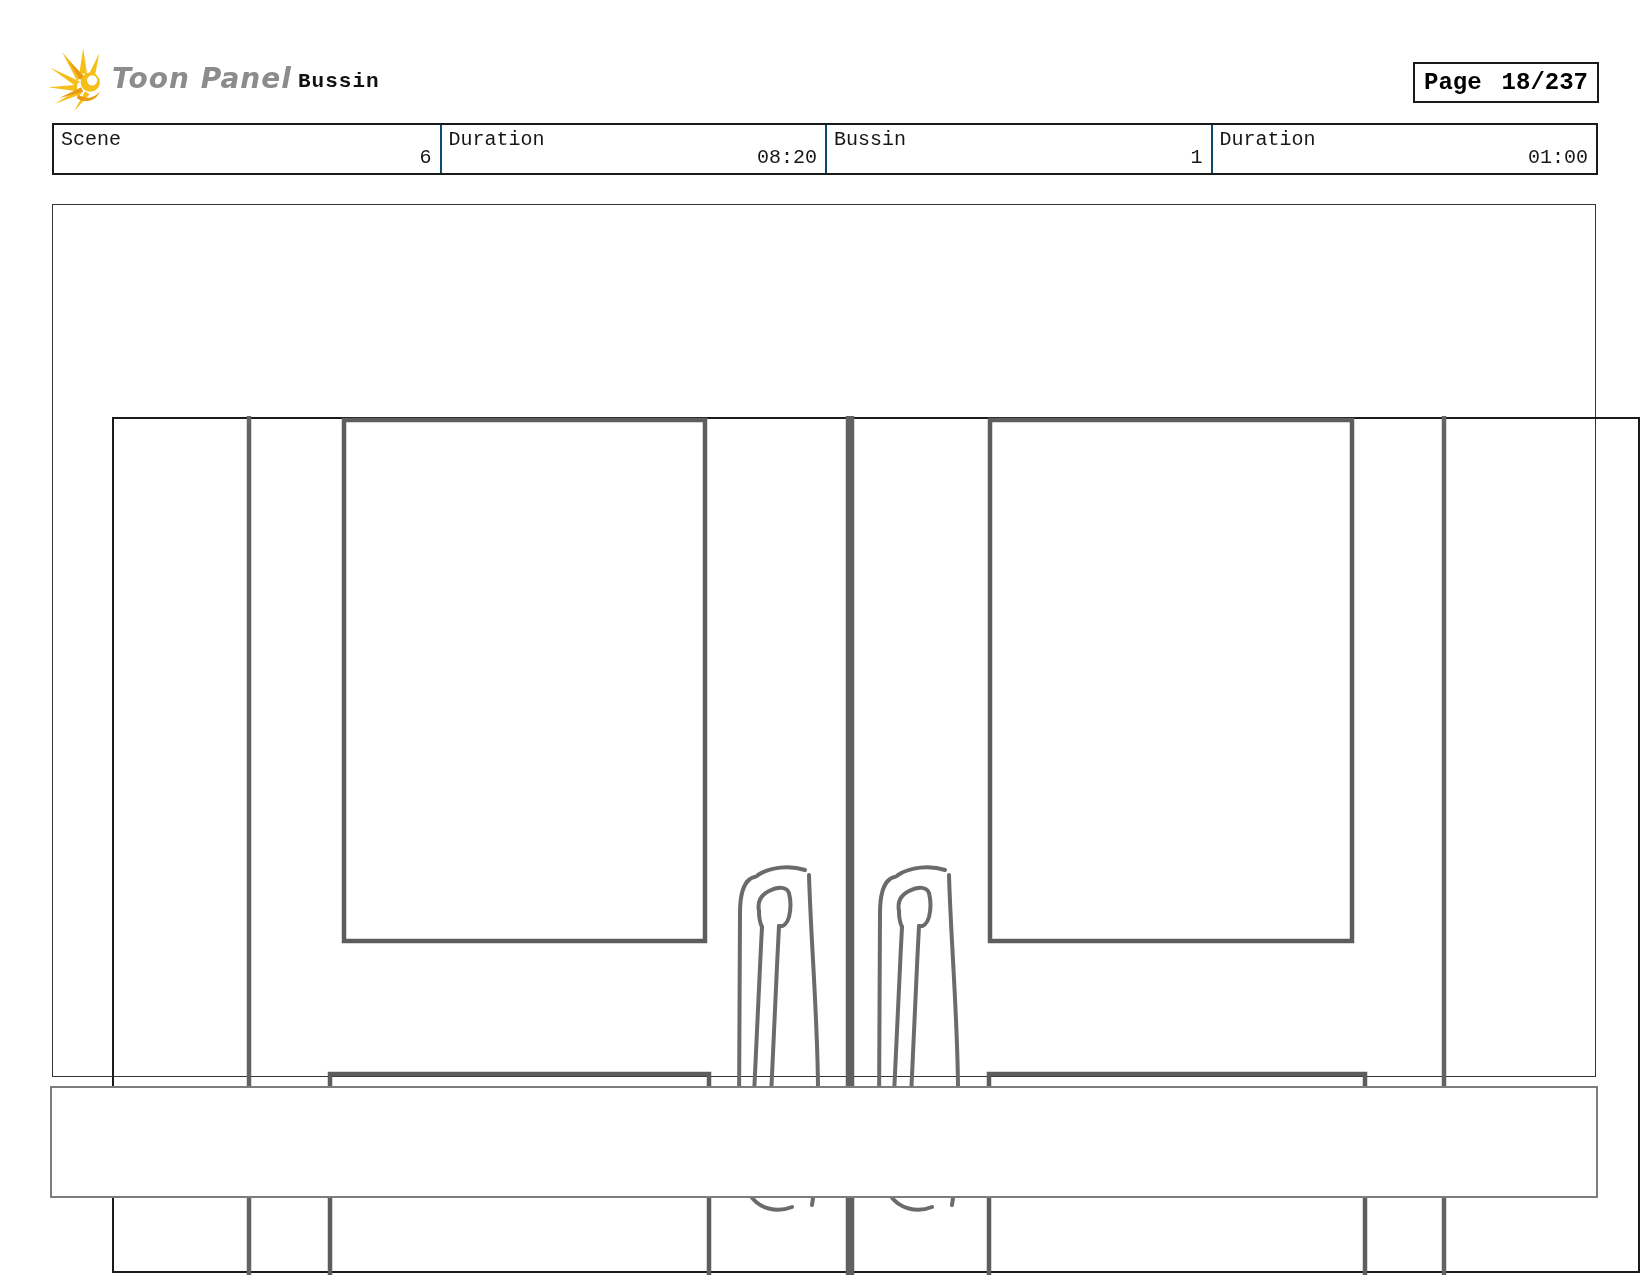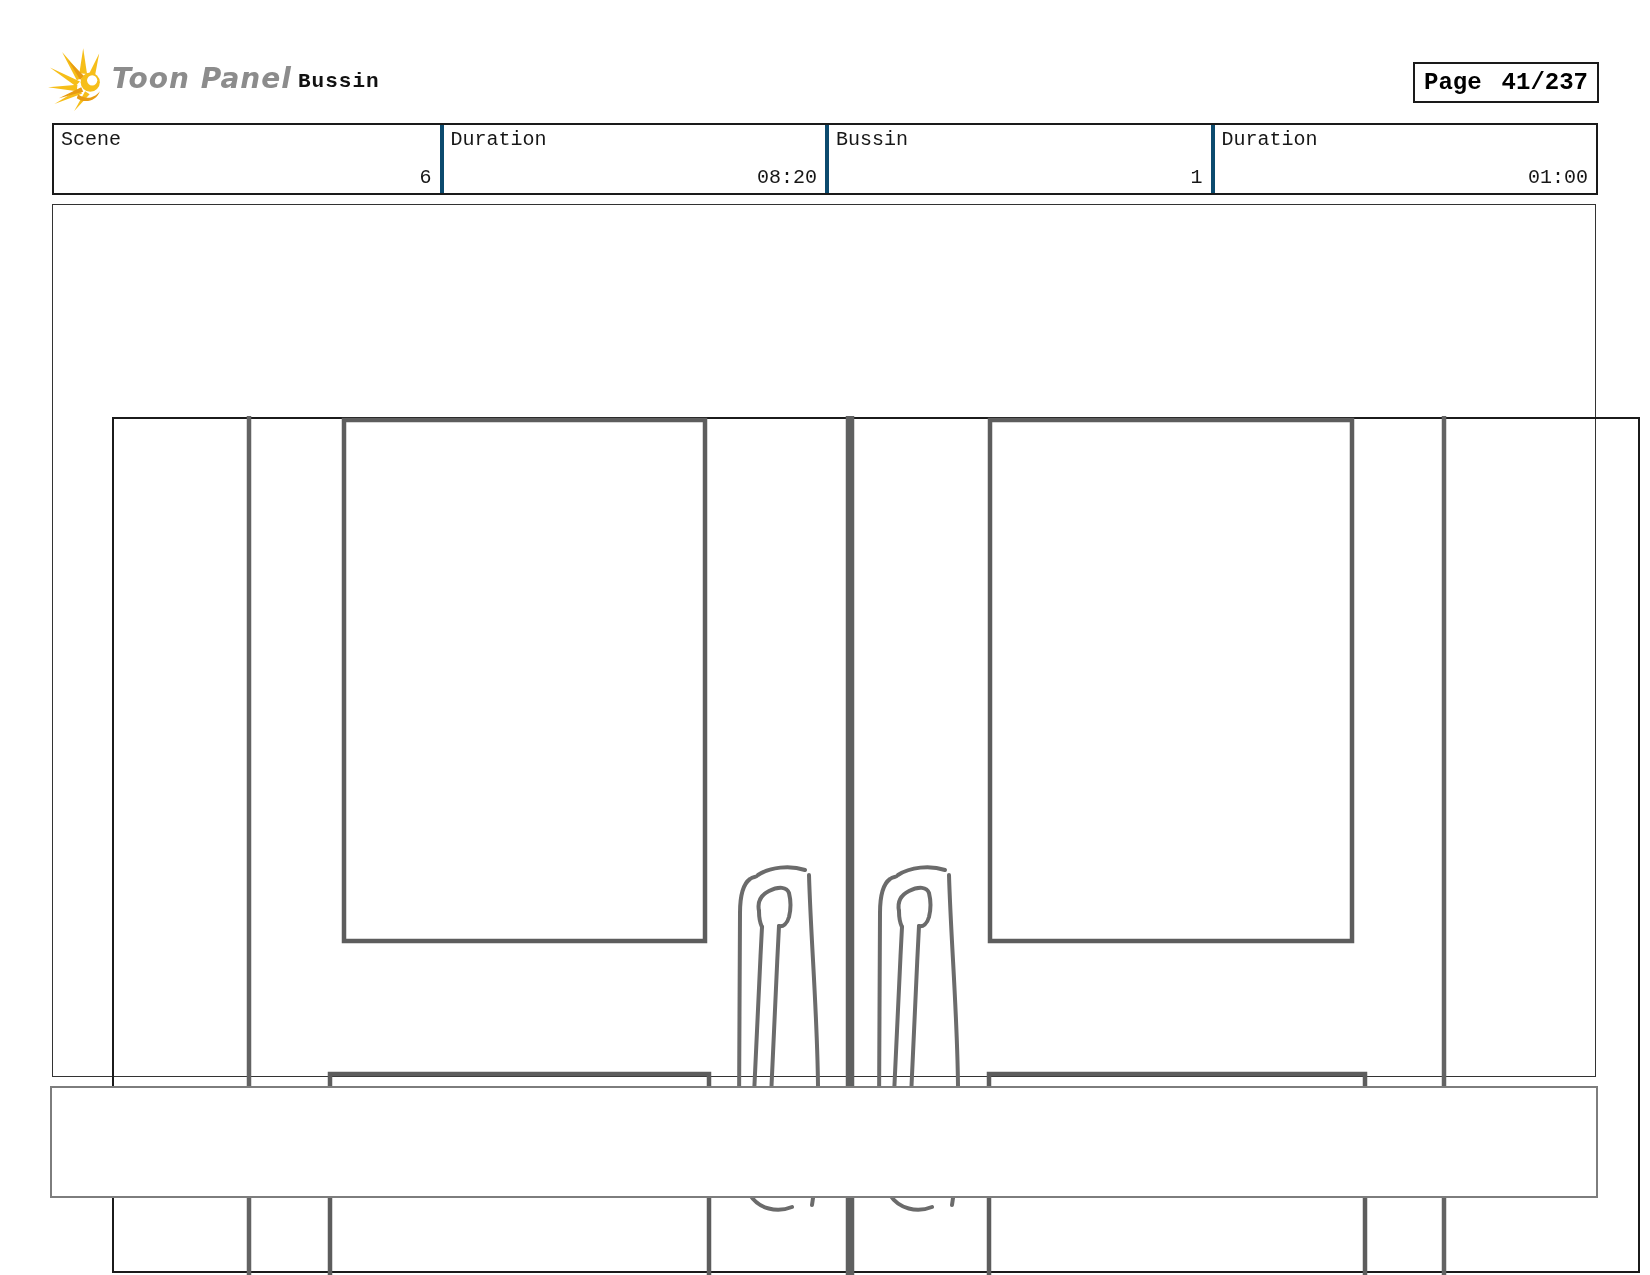--- a/index.html
+++ b/index.html
@@ -23,25 +23,25 @@
     margin-left:30px;
   }
   .page-box {
     position:absolute; left:1413px; top:62px; width:186px; height:41px;
     border:2px solid #1a1a1a; box-sizing:border-box;
     display:flex; justify-content:space-between; align-items:center;
     padding:0 9px; font-size:24px; font-weight:bold; color:#000;
   }
   
   .info-table {
-    position:absolute; left:52px; top:123px; width:1546px; height:72px;
+    position:absolute; left:52px; top:123px; width:1546px; height:52px;
     border:2px solid #1a1a1a; box-sizing:border-box;
     display:grid; grid-template-columns:1fr 1fr 1fr 1fr;
   }
-  .info-cell { position:relative; border-left:4px solid #0c4a6e; }
+  .info-cell { position:relative; border-left:2px solid #0c4a6e; }
   .info-cell:first-child { border-left:none; }
   .info-label {
     position:absolute; top:3px; left:7px;
     font-size:20px; color:#171717;
   }
   .info-value {
     position:absolute; bottom:4px; right:8px;
     font-size:20px; color:#171717;
   }
   
@@ -82,21 +82,21 @@
       <path d="M 47,74 C 58,83 73,80 81,69 C 76,84 58,89 45,80 Z"></path>
     </g>
     <circle cx="66" cy="55" r="15" fill="#F6BE19"></circle>
     <circle cx="69" cy="52" r="8" fill="#ffffff"></circle>
   </svg>
   <div class="brand-wordmark">Toon Panel</div>
   <div class="board-title">Bussin</div>
 
   <div class="page-box">
     <span>Page</span>
-    <span>41/237</span>
+    <span>18/237</span>
   </div>
 
   <div class="info-table">
     <div class="info-cell">
       <span class="info-label">Scene</span>
       <span class="info-value">6</span>
     </div>
     <div class="info-cell">
       <span class="info-label">Duration</span>
       <span class="info-value">08:20</span>

